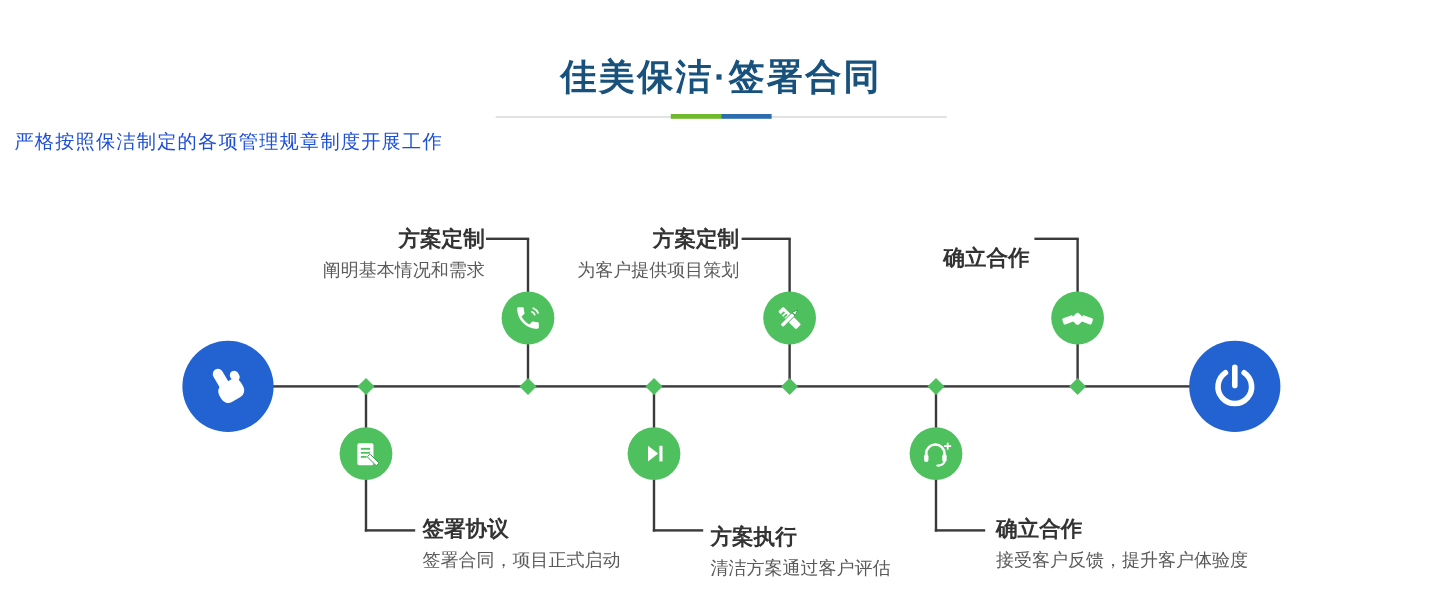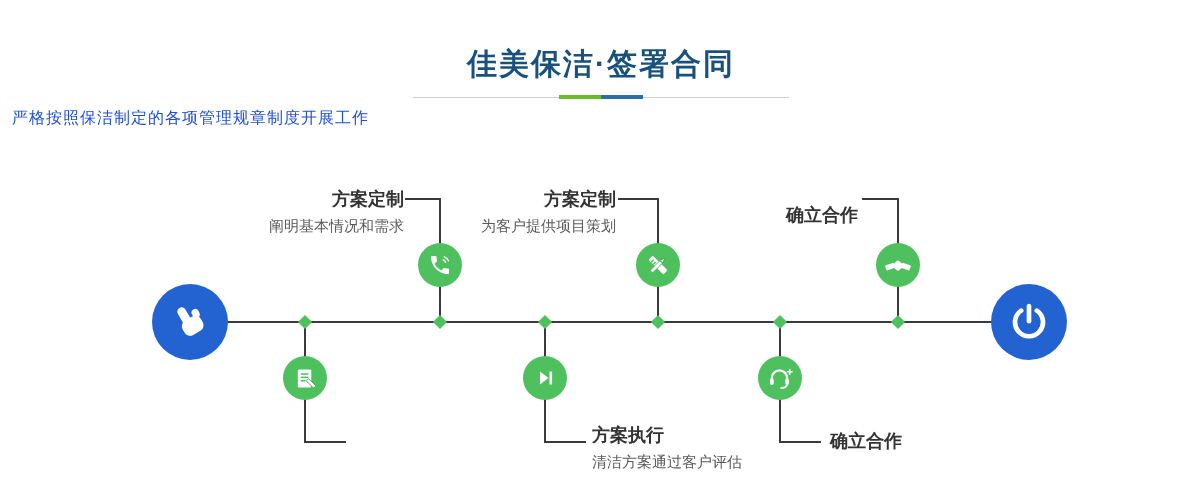--- a/index.html
+++ b/index.html
@@ -163,23 +163,28 @@
 
   <div class="label-top" style="left:414px;top:188px;width:202px;">
     <div class="step-label">方案定制</div>
     <div class="step-desc">为客户提供项目策划</div>
   </div>
 
   <div class="label-top" style="left:658px;top:204px;width:200px;">
     <div class="step-label">确立合作</div>
   </div>
 
+  <div class="label-bottom" style="left:352px;top:430px;width:240px;">
+    <div class="step-label">签署协议</div>
+    <div class="step-desc">签署合同，项目正式启动</div>
+  </div>
 
-  <div class="label-bottom" style="left:592px;top:424px;width:240px;">
+  <div class="label-bottom" style="left:592px;top:436px;width:240px;">
     <div class="step-label">方案执行</div>
     <div class="step-desc">清洁方案通过客户评估</div>
   </div>
 
   <div class="label-bottom" style="left:830px;top:430px;width:250px;">
     <div class="step-label">确立合作</div>
+    <div class="step-desc">接受客户反馈，提升客户体验度</div>
   </div>
 
 </div>
 
 </body></html>

